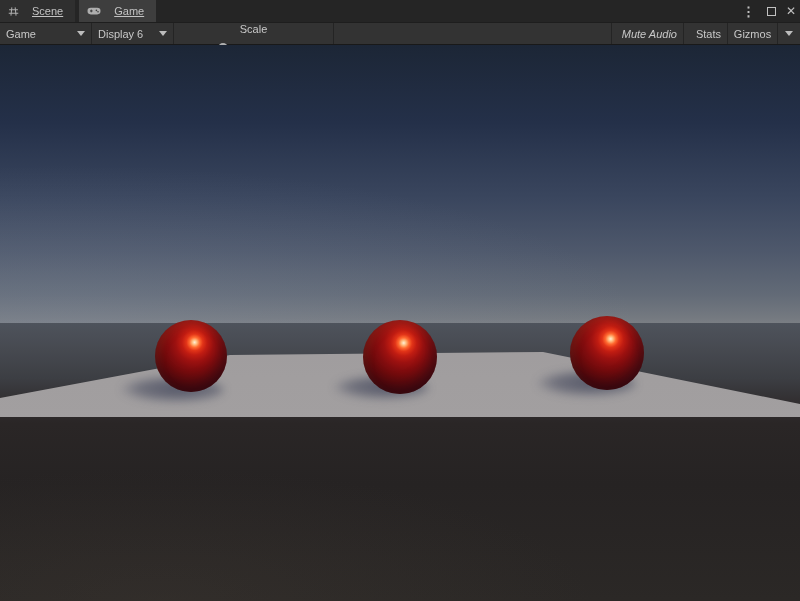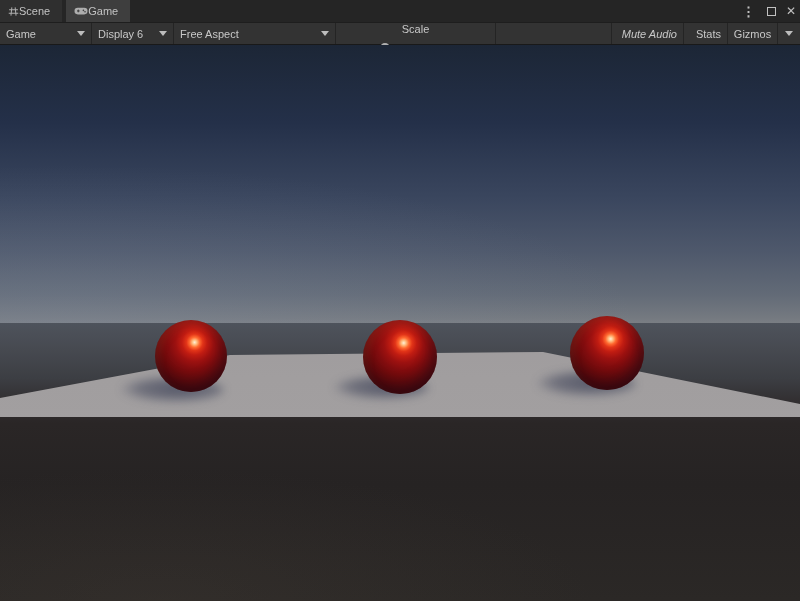--- a/index.html
+++ b/index.html
@@ -2,21 +2,21 @@
 <html><head>
 <meta charset="utf-8">
 <style>
   * { margin:0; padding:0; box-sizing:border-box; }
   html,body { width:800px; height:601px; overflow:hidden; background:#252525;
               font-family:"Liberation Sans", sans-serif; }
   .window { width:800px; height:601px; display:flex; flex-direction:column; background:#252525; }
 
   
   .tab-bar { height:22px; background:#252525; display:flex; align-items:stretch; position:relative; flex:0 0 22px; }
-  .tab { display:flex; align-items:center; gap:0; padding:0 12px 0 8px; font-size:11px; color:#c3c3c3; cursor:default; }
+  .tab { display:flex; align-items:center; gap:13px; padding:0 12px 0 8px; font-size:11px; color:#c3c3c3; cursor:default;text-decoration:underline; }
   .tab.scene { background:#2f2f2f; margin-left:0; }
   .tab.game  { background:#3e3e3e; margin-left:4px; }
   .tab .ticon { display:flex; align-items:center; }
   .win-controls { position:absolute; right:4px; top:0; height:22px; display:flex; align-items:center; gap:10px; }
   .kebab { color:#c0c0c0; font-size:13px; font-weight:bold; line-height:1; padding:0 2px; }
   .maxbox { width:9px; height:9px; border:1.5px solid #c0c0c0; }
   .closex { color:#c0c0c0; font-size:12px; line-height:1; }
 
   
   .toolbar { height:23px; flex:0 0 23px; background:#333333; border-top:1px solid #1e1e1e; border-bottom:1px solid #191919;
@@ -88,24 +88,20 @@
 
   <div class="toolbar">
     <div class="tb dd w-game">
       <span>Game</span>
       <span class="arr"></span>
     </div>
     <div class="tb dd w-display">
       <span>Display 6</span>
       <span class="arr"></span>
     </div>
-    <div class="tb dd w-aspect">
-      <span>Free Aspect</span>
-      <span class="arr"></span>
-    </div>
     <div class="tb w-scale">
       <span>Scale</span>
       <span class="slider">
         <span class="track"></span>
         <span class="knob"></span>
       </span>
       <span>1x</span>
     </div>
     <div class="spacer"></div>
     <div class="tb w-mute">

